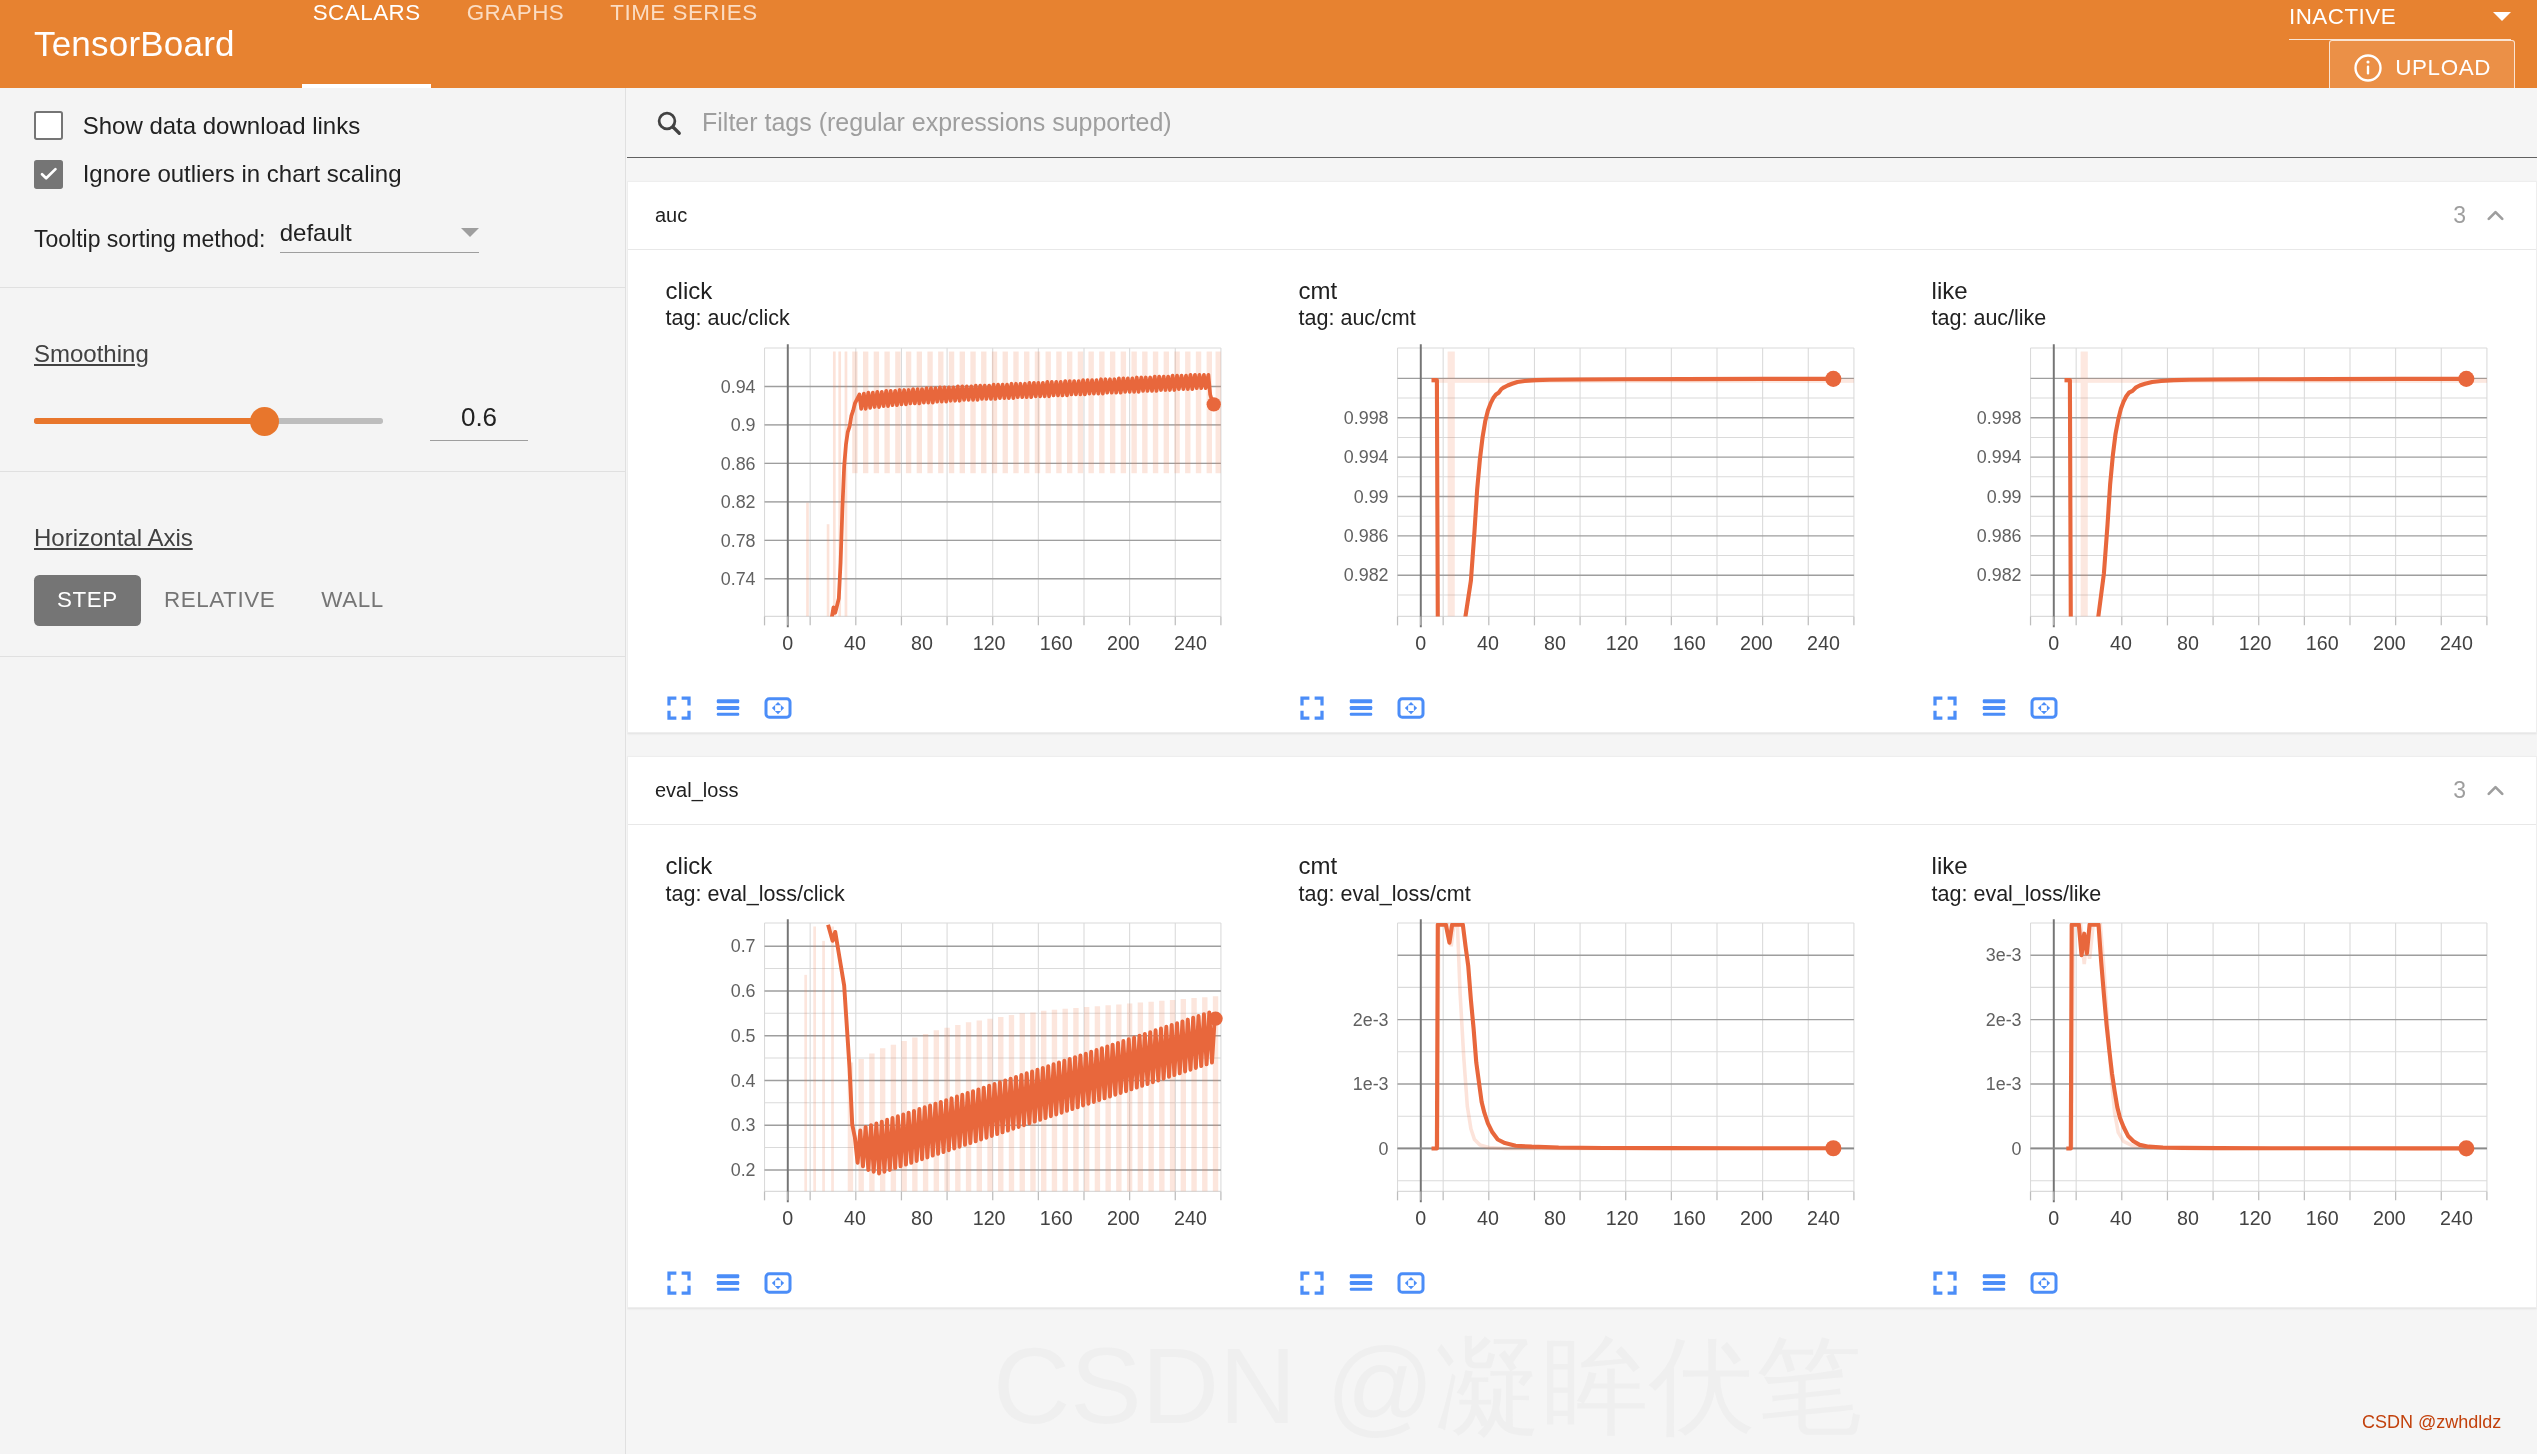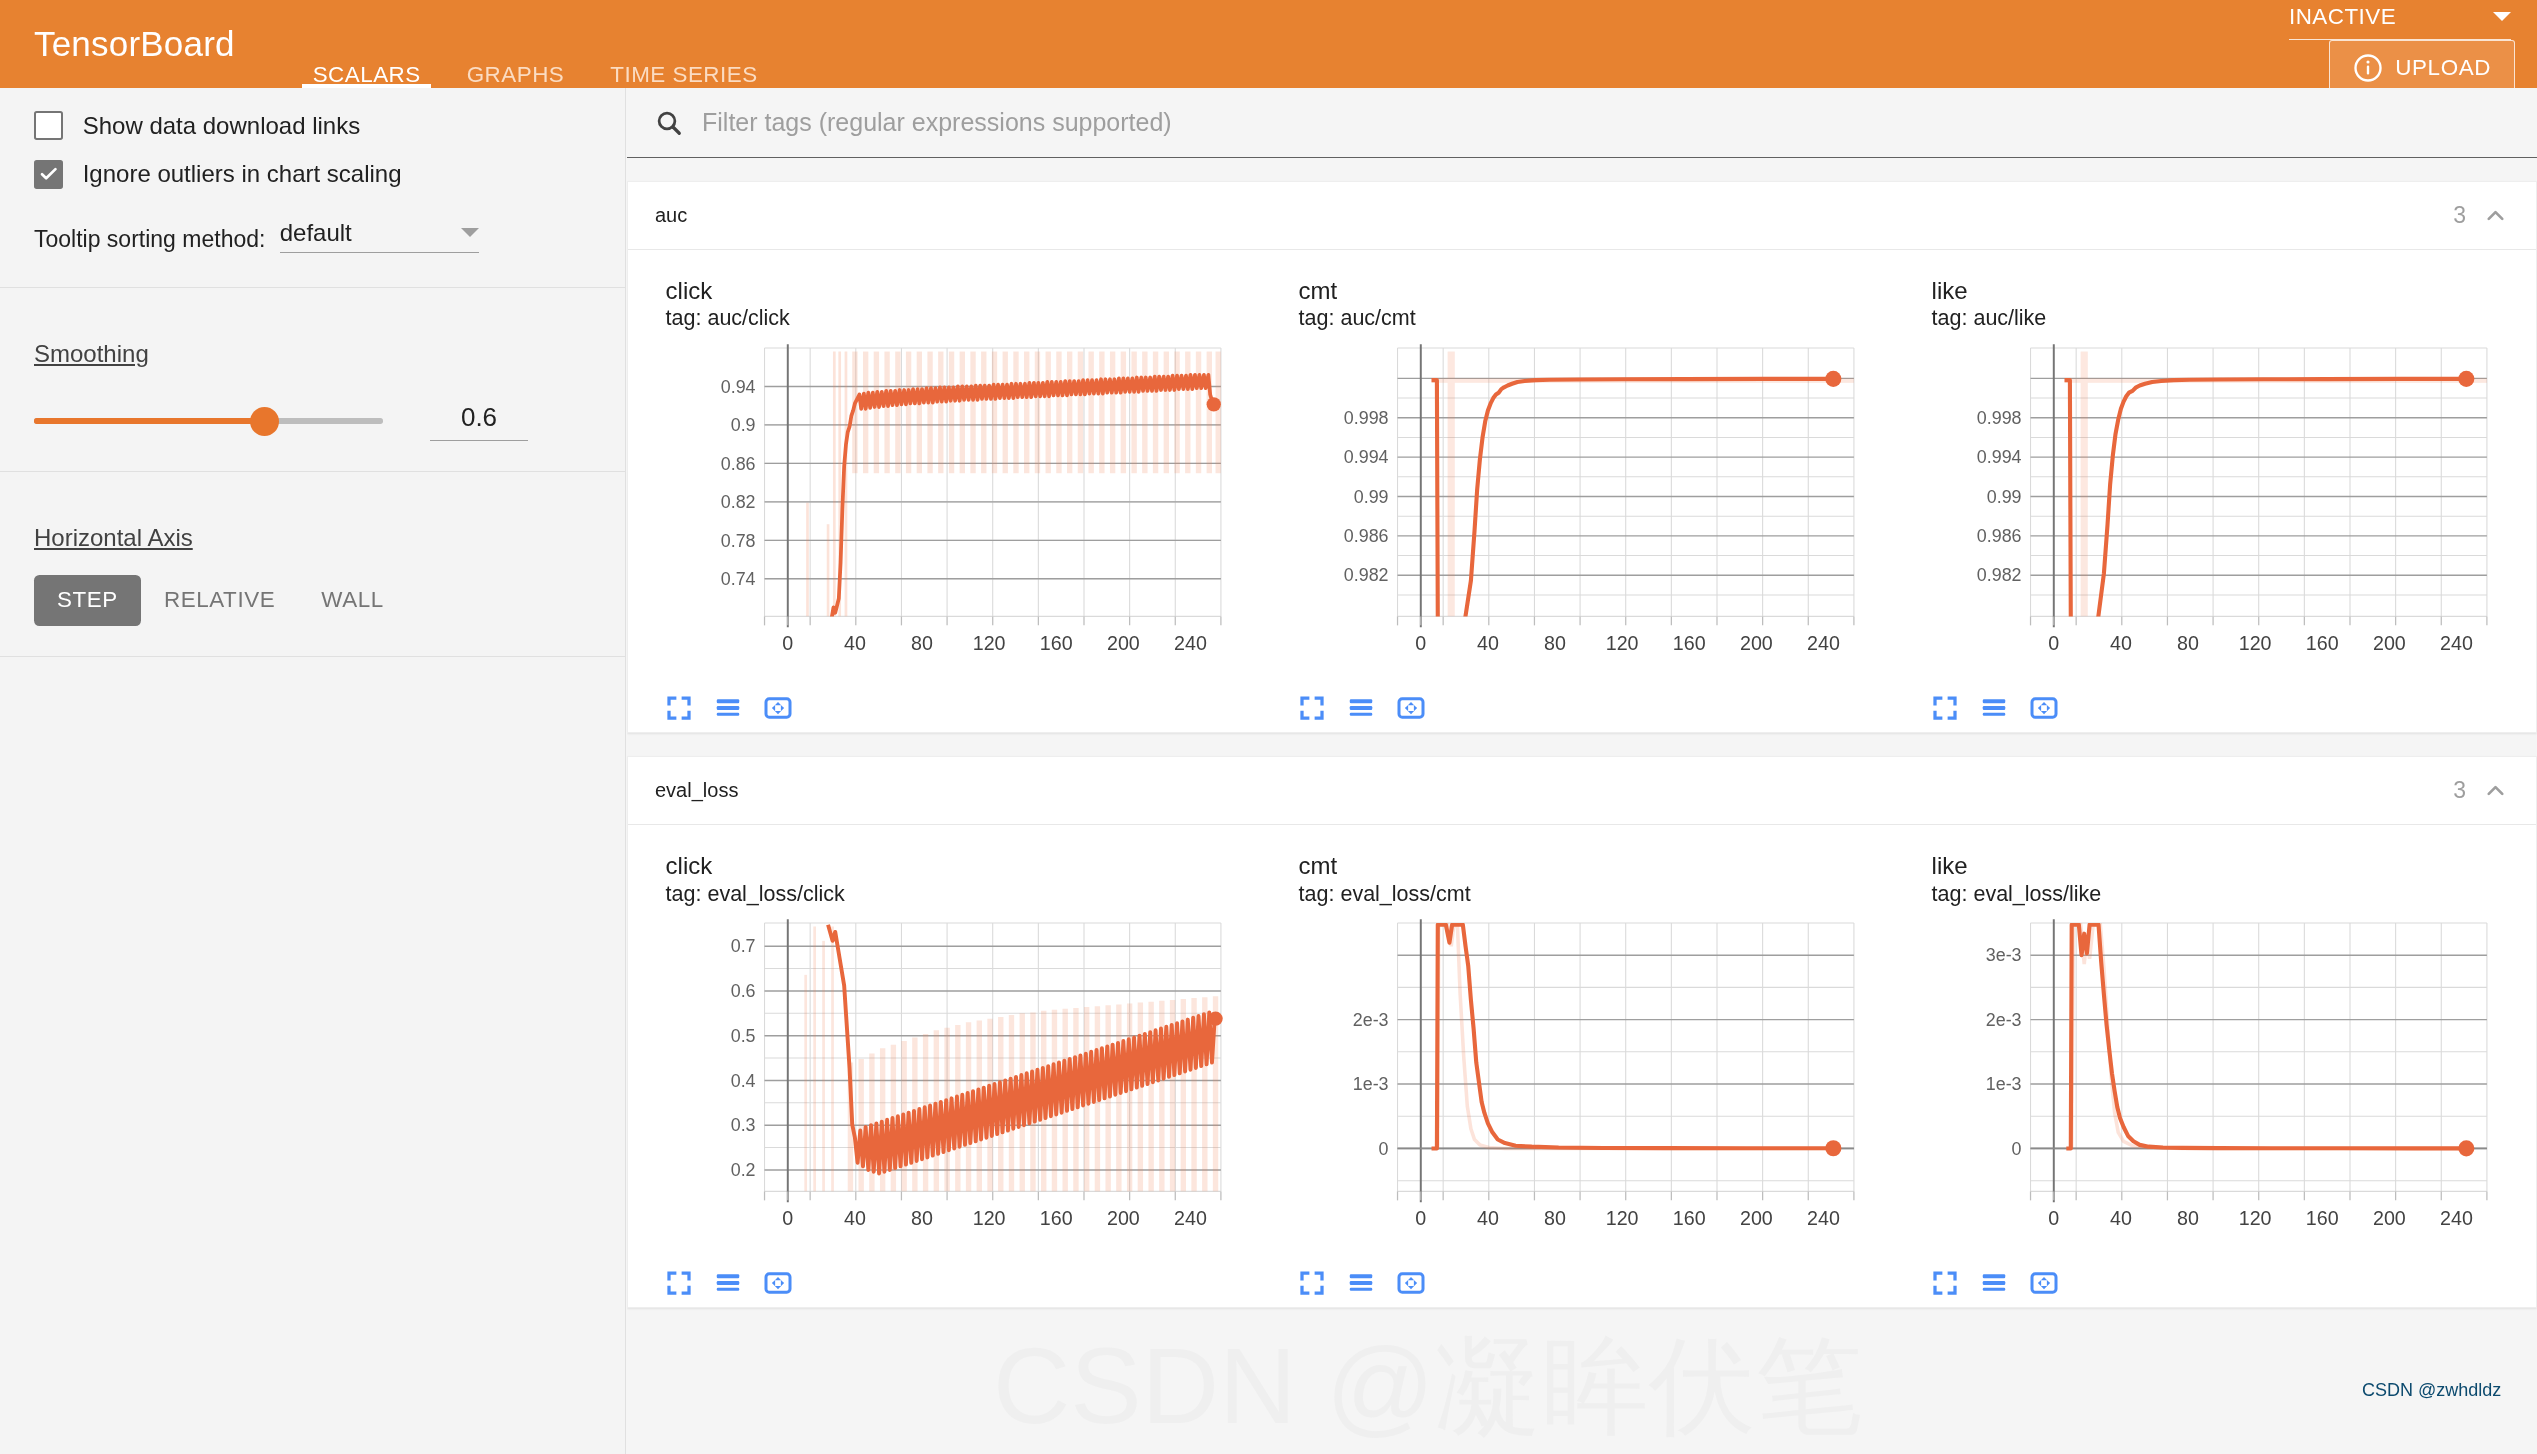--- a/index.html
+++ b/index.html
@@ -15,21 +15,21 @@
   .topbar{
     position:absolute; left:0; top:0; width:2538px; height:88px;
     background:#e78230; display:flex; align-items:center;
   }
   .brand{
     color:#fff; font-size:35px; letter-spacing:0.2px;
     margin-left:34px; margin-right:55px; white-space:nowrap;
   }
   .tabs{ display:flex; align-items:center; height:88px; }
   .tab{
-    position:relative; height:88px; display:flex; align-items:flex-end;
+    position:relative; height:88px; display:flex; align-items:flex-start;
     padding:0 23px; color:#fbdcc2; font-size:22.4px; letter-spacing:0.5px;
     cursor:pointer; white-space:nowrap;
   }
   .tab.active{ color:#ffffff; }
   .tab.active:after{
     content:""; position:absolute; left:12.5px; right:12.5px; bottom:0;
     height:4.5px; background:#ffffff;
   }
   .topbar-right{
     margin-left:auto; display:flex; align-items:center;
@@ -188,22 +188,22 @@
   }
   .tool{ cursor:pointer; }
 
   
   .wm{
     position:absolute; pointer-events:none; color:#efefef;
     font-size:107px; font-family:"Liberation Sans", sans-serif;
     white-space:nowrap; left:993px; top:1315px;
   }
   .wm2{
-    position:absolute; pointer-events:none; color:#0c4a6e;
-    font-size:18px; left:2362px; top:1380px; white-space:nowrap;
+    position:absolute; pointer-events:none; color:#c2410c;
+    font-size:18px; left:2362px; top:1412px; white-space:nowrap;
   }
 </style>
 </head>
 <body>
 
 <div class="topbar">
   <div class="brand">TensorBoard</div>
 
   <div class="tabs">
     <div class="tab active">

